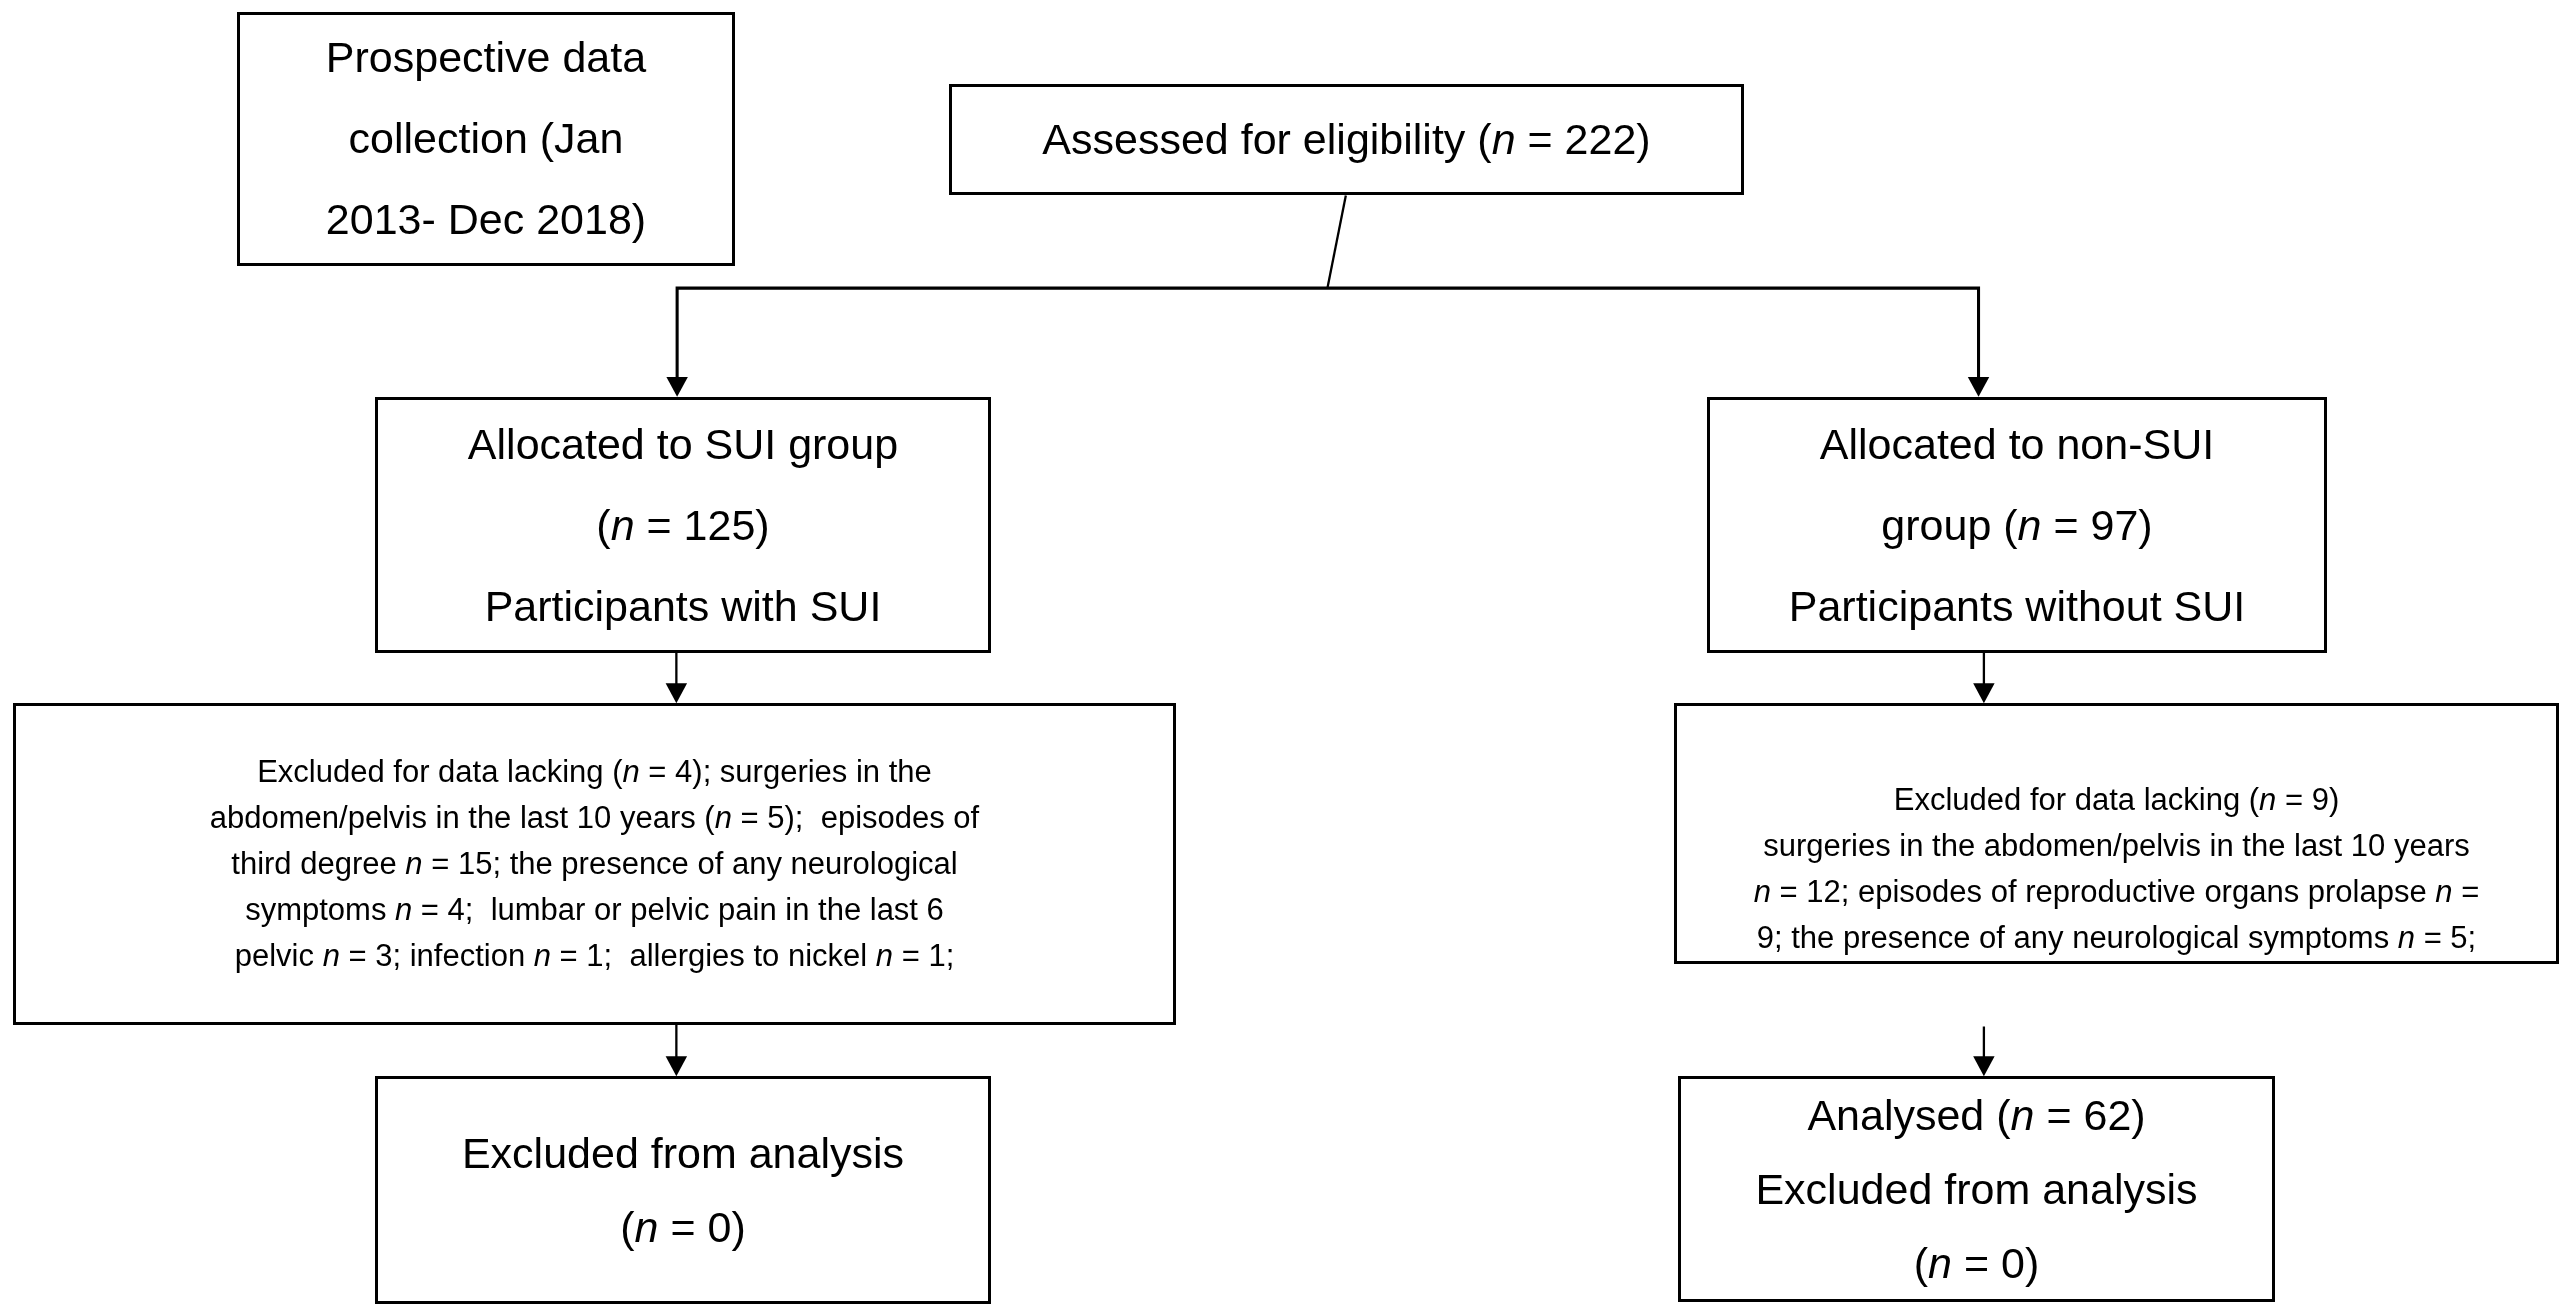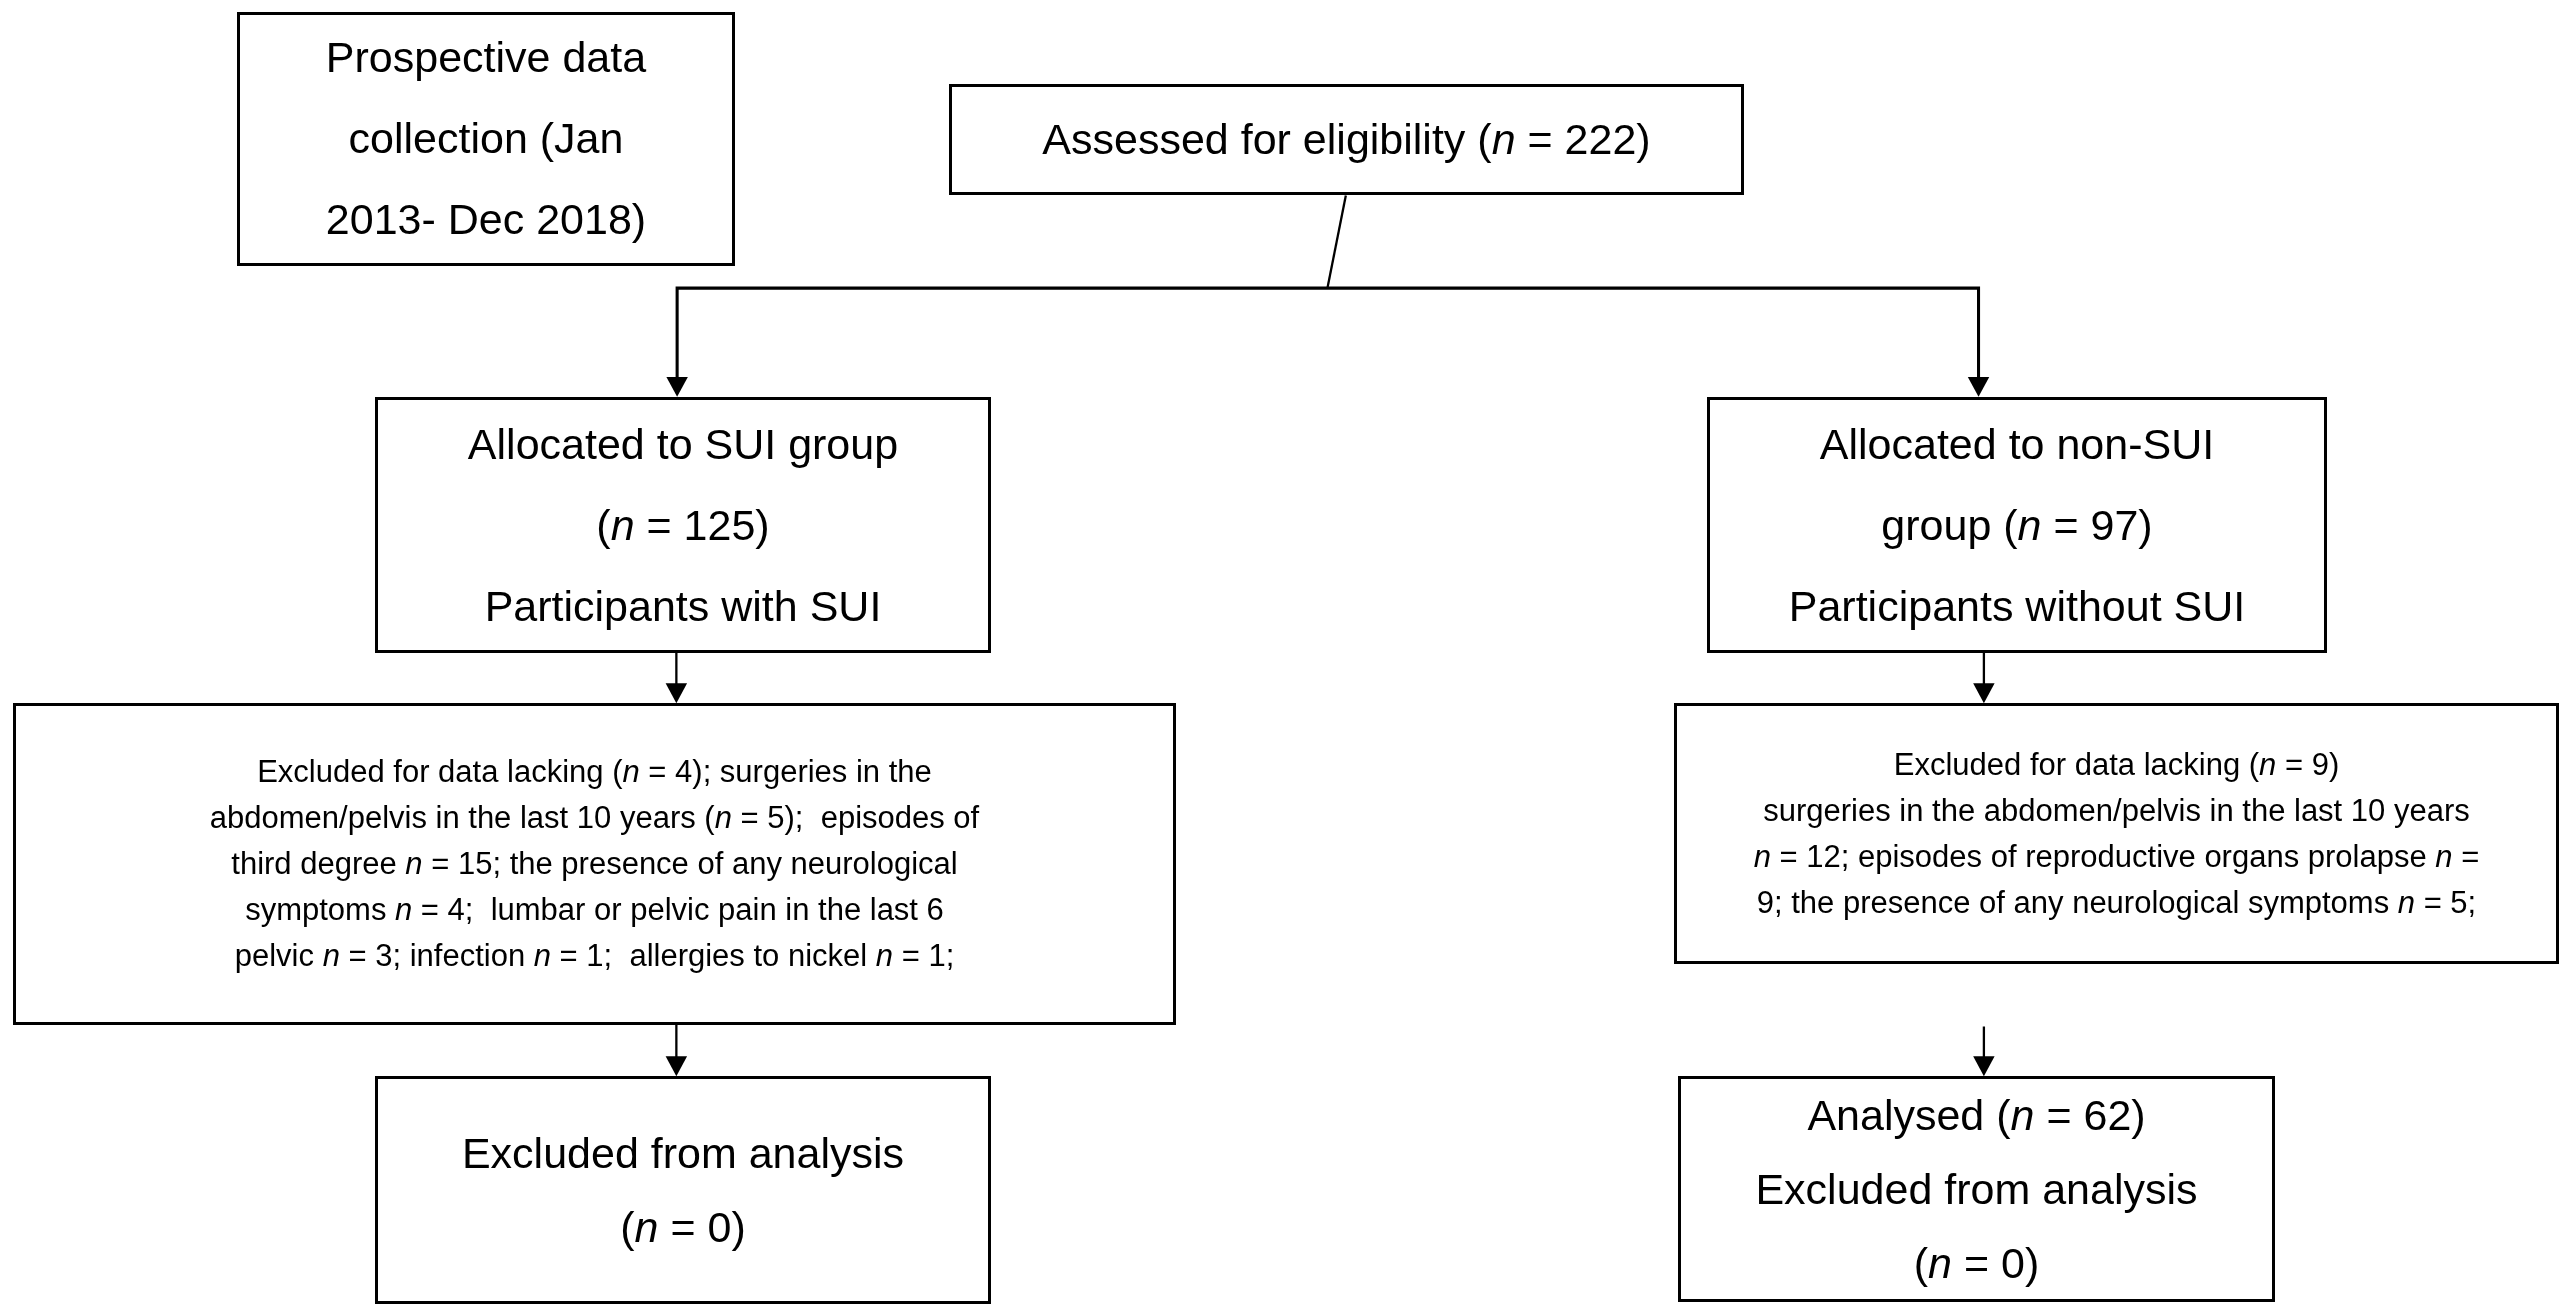--- a/index.html
+++ b/index.html
@@ -41,21 +41,21 @@
     font-style: italic;
   }
   .fs-lg  { font-size: 43px; line-height: 81px; }
   .fs-sm  { font-size: 31px; line-height: 46px;  }
 
   #box-prospective    { left: 237px;  top: 11.5px;   width: 498px;  height: 254px; }
   #box-assessed       { left: 949px; top: 84px;  width: 795px; height: 111px; }
   #box-alloc-left     { left: 375px;  top: 397px;  width: 616px;  height: 256px; }
   #box-alloc-right    { left: 1674px; top: 397px;  width: 620px;  height: 256px; margin-left: 33px; }
   #box-excl-left      { left: 13px;   top: 703px;  width: 1163px; height: 322px; }
-  #box-excl-right     { left: 1674px; top: 703px;  width: 885px; height: 261px; }
+  #box-excl-right     { left: 1674px; top: 703px;  width: 885px; height: 261px; justify-content: flex-end; }
   #box-analysed-left  { left: 375px;  top: 1076px; width: 616px;  height: 228px; line-height: 74px; }
   #box-analysed-right { left: 1678px; top: 1076px; width: 597px;  height: 226px; line-height: 74px; }
 </style>
 </head>
 <body>
 
 <div class="canvas">
 
   <svg class="connectors" viewBox="0 0 3363 1710">
 

